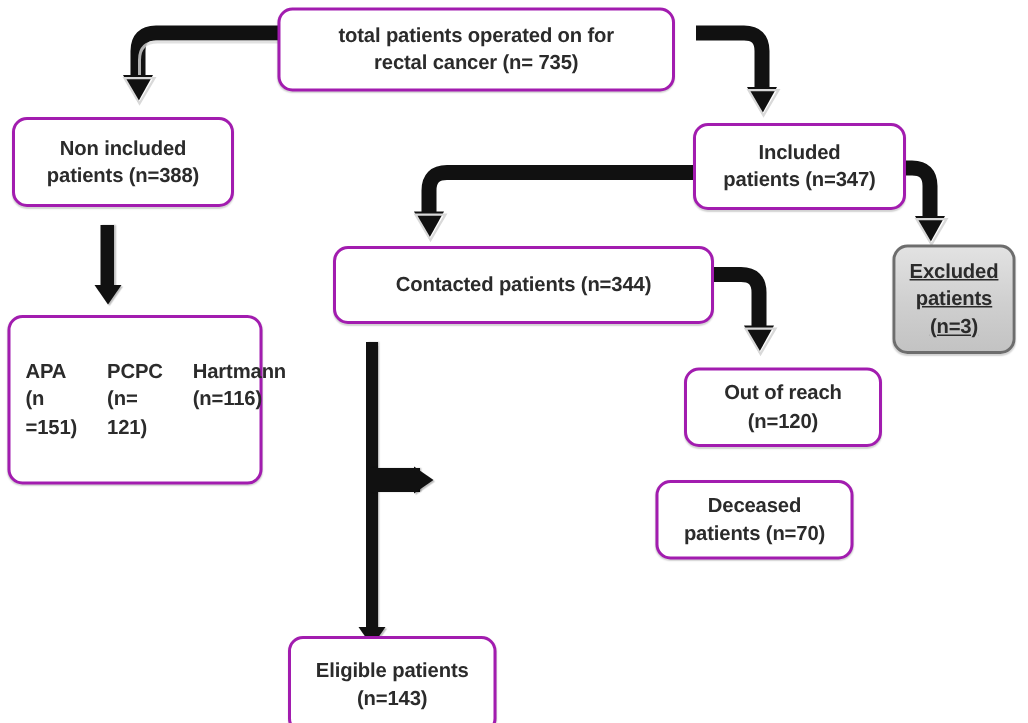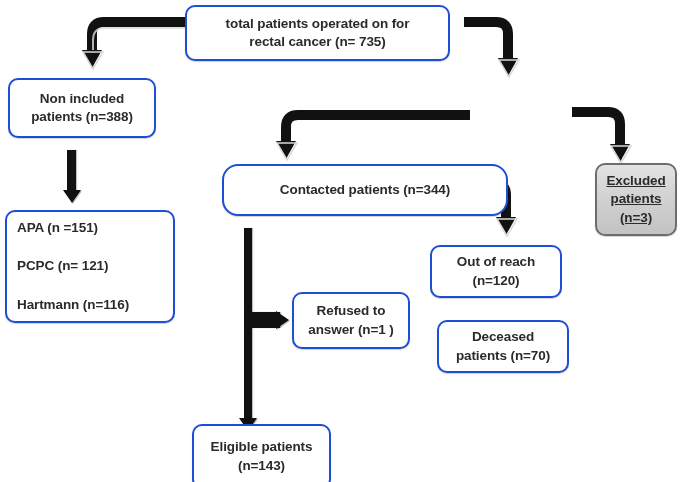--- a/index.html
+++ b/index.html
@@ -16,21 +16,21 @@
     width: 685px;
     height: 482px;
     background: #ffffff;
     overflow: hidden;
   }
 
   
   .box {
     position: absolute;
     box-sizing: border-box;
-    border: 2px solid #1d4ed8;
+    border: 2px solid #a21caf;
     border-radius: 10px;
     background: #ffffff;
     color: #2b2b2b;
     display: flex;
     align-items: center;
     justify-content: center;
     text-align: center;
     line-height: 1.35;
     font-size: 13.5px;
     font-weight: 600;
@@ -46,21 +46,21 @@
 
   
   .box.listbox {
     align-items: center;
     justify-content: flex-start;
     text-align: left;
   }
   .box.listbox .lines {
     padding-left: 10px;
     display: flex;
-    flex-direction: column;
+    flex-direction: row;
     gap: 20px;
     width: 100%;
   }
 
   
   .conn { position: absolute; }
 
   
   .vbar {
     position: absolute;
@@ -152,45 +152,45 @@
   <div class="box" style="left:185px; top:5px; width:265px; height:56px;">
     <span class="txt">total patients operated on for
 rectal cancer (n= 735)</span>
   </div>
 
   <div class="box" style="left:8px; top:78px; width:148px; height:60px;">
     <span class="txt">Non included
 patients (n=388)</span>
   </div>
 
+  <div class="box" style="left:462px; top:82px; width:142px; height:58px;">
+    <span class="txt">Included
+patients (n=347)</span>
+  </div>
 
   <div class="box gray" style="left:595px; top:163px; width:82px; height:73px;text-decoration:underline;">
     <span class="txt">Excluded
 patients
 (n=3)</span>
   </div>
 
-  <div class="box" style="left:222px; top:164px; width:286px; height:52px;border-radius:16px;">
+  <div class="box" style="left:222px; top:164px; width:254px; height:52px;">
     <span class="txt">Contacted patients (n=344)</span>
   </div>
 
-  <div class="box" style="left:430px; top:245px; width:132px; height:53px;text-align:center;">
+  <div class="box" style="left:456px; top:245px; width:132px; height:53px;text-align:center;">
     <span class="txt">Out of reach
 (n=120)</span>
   </div>
 
   <div class="box" style="left:437px; top:320px; width:132px; height:53px;">
     <span class="txt">Deceased
 patients (n=70)</span>
   </div>
 
-  <div class="box" style="left:292px; top:292px; width:118px; height:57px;">
-    <span class="txt">Refused to
-answer (n=1 )</span>
-  </div>
 
   <div class="box" style="left:192px; top:424px; width:139px; height:65px;">
     <span class="txt">Eligible patients
 (n=143)</span>
   </div>
 
   <div class="box listbox" style="left:5px; top:210px; width:170px; height:113px;">
     <div class="lines">
       <span>APA (n =151)</span>
       <span>PCPC (n= 121)</span>

